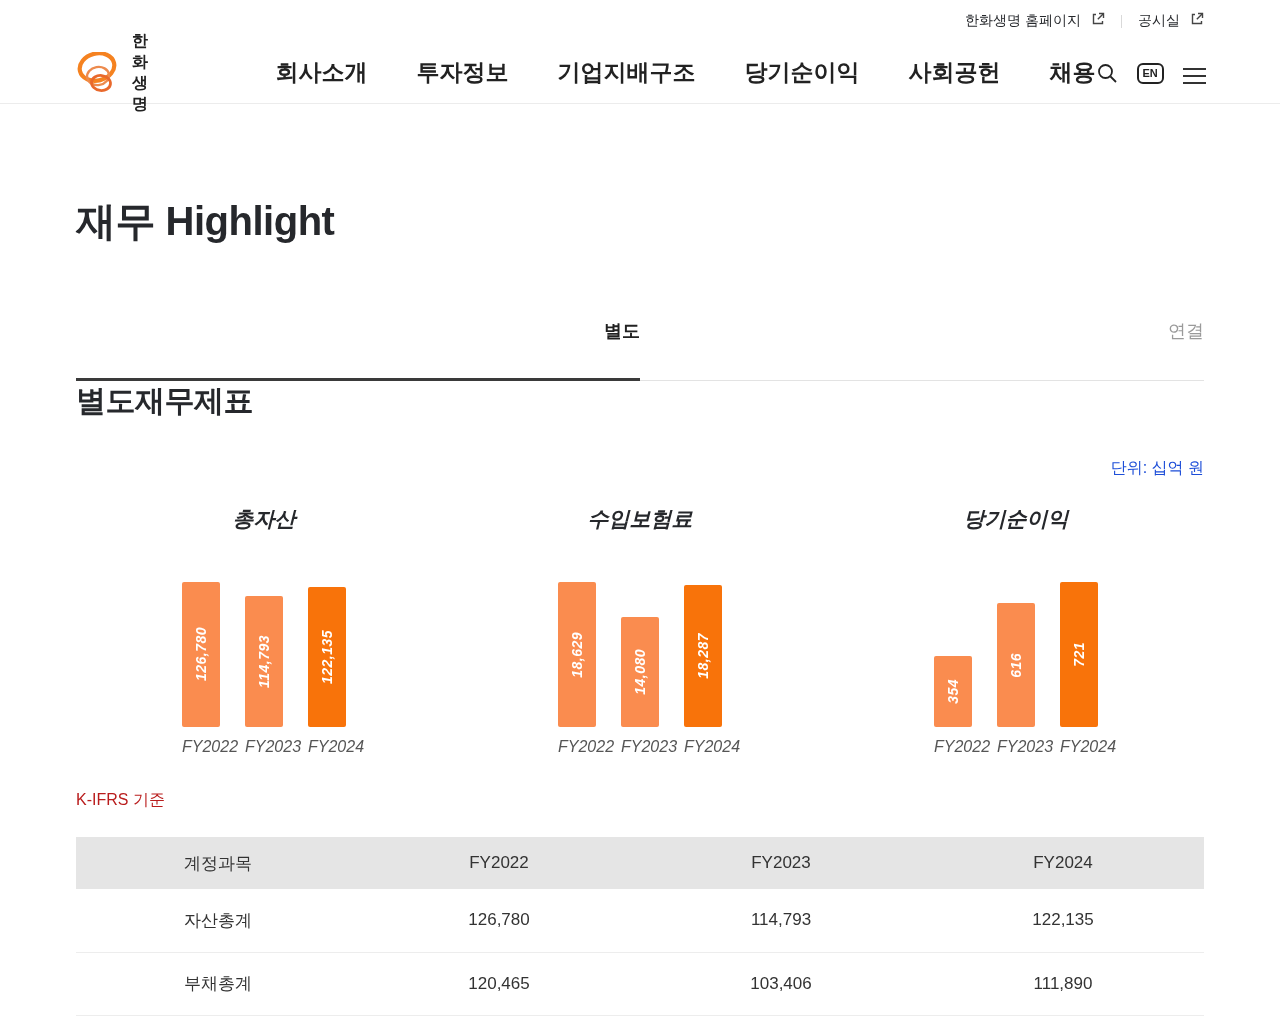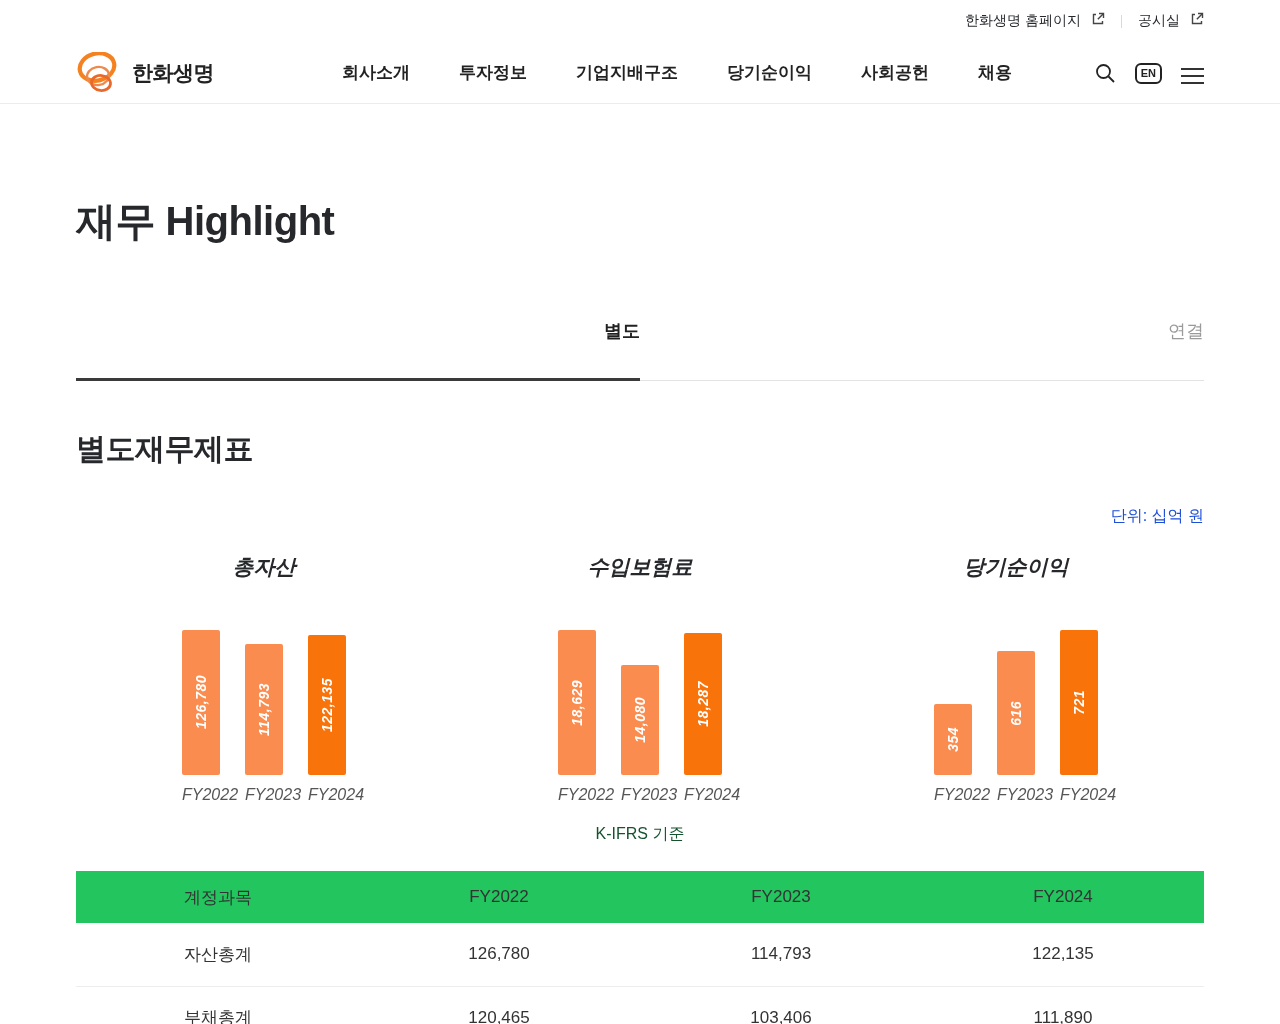--- a/index.html
+++ b/index.html
@@ -9,60 +9,60 @@
   
   .topbar { height:42px; display:flex; align-items:center; justify-content:flex-end;
     padding:0 76px; font-size:14px; color:#26282c; }
   .topbar .tlink { display:flex; align-items:flex-start; gap:10px; cursor:pointer; }
   .topbar .tdivider { width:1px; height:13px; background:#d9d9d9; margin:0 16px; }
 
   
   .header { height:62px; display:flex; align-items:center; padding:0 76px;
     border-bottom:1px solid #ececec; }
   .logo { display:flex; align-items:center; gap:10px; cursor:pointer; }
-  .logo-text { font-size:21px; font-weight:800; letter-spacing:-0.5px; color:#222; }
+  .logo-text { font-size:16px; font-weight:800; letter-spacing:-0.5px; color:#222; }
   .nav { display:flex; gap:49px; margin-left:128px; }
-  .nav-item { font-size:17px; font-weight:700; color:#222; cursor:pointer; white-space:nowrap; }
+  .nav-item { font-size:23px; font-weight:700; color:#222; cursor:pointer; white-space:nowrap; }
   .header-tools { margin-left:auto; display:flex; align-items:flex-end; gap:19px; }
   .en-btn { border:2px solid #222; border-radius:6px; font-size:11px; font-weight:700;
     padding:3px 4px; line-height:1; color:#222; cursor:pointer; }
   .hamburger { display:flex; flex-direction:column; gap:5px; cursor:pointer; }
   .hamburger span { display:block; width:23px; height:2px; background:#333; }
 
   
   .main { padding:0 76px; }
   .page-title { margin-top:90px; font-size:40px; font-weight:800; letter-spacing:-0.5px; }
 
   .tabs { margin-top:70px; display:flex; }
   .tab { flex:1; text-align:right; font-size:18px; padding-bottom:21px; cursor:pointer; }
   .tab.active { color:#222; font-weight:600; border-bottom:3px solid #3a3a3a; }
   .tab.inactive { color:#9a9a9a; border-bottom:1px solid #e3e3e3; padding-bottom:37px; }
 
-  .section-heading { margin-top:48px; font-size:30px; font-weight:800; letter-spacing:-0.5px; }
+  .section-heading { font-size:30px; font-weight:800; letter-spacing:-0.5px; }
   .unit-note { margin-top:36px; text-align:right; font-size:16px; color:#1d4ed8; }
 
   
   .charts-row { display:flex; margin-top:26px; }
   .chart { flex:1;font-style:italic; }
   .chart-title { text-align:center; font-size:21px; font-weight:700; color:#26282c; }
   .bars { display:flex; justify-content:center; align-items:flex-end; gap:25px; margin-top:46px; height:148px; }
   .bar-col { display:flex; flex-direction:column; align-items:center; width:38px; }
   .bar { width:38px; border-radius:2px; display:flex; align-items:center; justify-content:center; }
   .bar-value { writing-mode:vertical-rl; transform:rotate(180deg); color:#fff;
     font-size:14px; font-weight:600; letter-spacing:0.5px; white-space:nowrap; }
   .cat-labels { display:flex; justify-content:center; gap:25px; margin-top:11px; }
   .cat-label { width:38px; text-align:center; font-size:16px; color:#555; white-space:nowrap; }
 
-  .standard-note { margin-top:20px; text-align:center; font-size:16px; color:#14532d; }
+  .standard-note { margin-top:34px; text-align:left; font-size:16px; color:#b91c1c; }
 
   
   .fin-table { width:100%; margin-top:26px; border-collapse:collapse; }
   .fin-table th, .fin-table td { font-weight:400; font-size:17px; color:#333; }
   .fin-table col { width:25%; }
-  .fin-table thead tr { background:#22c55e; height:52px; }
+  .fin-table thead tr { background:#e5e5e5; height:52px; }
   .fin-table tbody tr { height:63px; border-bottom:1px solid #ededed; }
   .fin-table th:first-child, .fin-table td:first-child { text-align:left; padding-left:108px; }
   .fin-table th:not(:first-child), .fin-table td:not(:first-child) { text-align:center; }
 
   svg { display:block; }
 </style>
 </head>
 <body>
 
 <div class="topbar">

